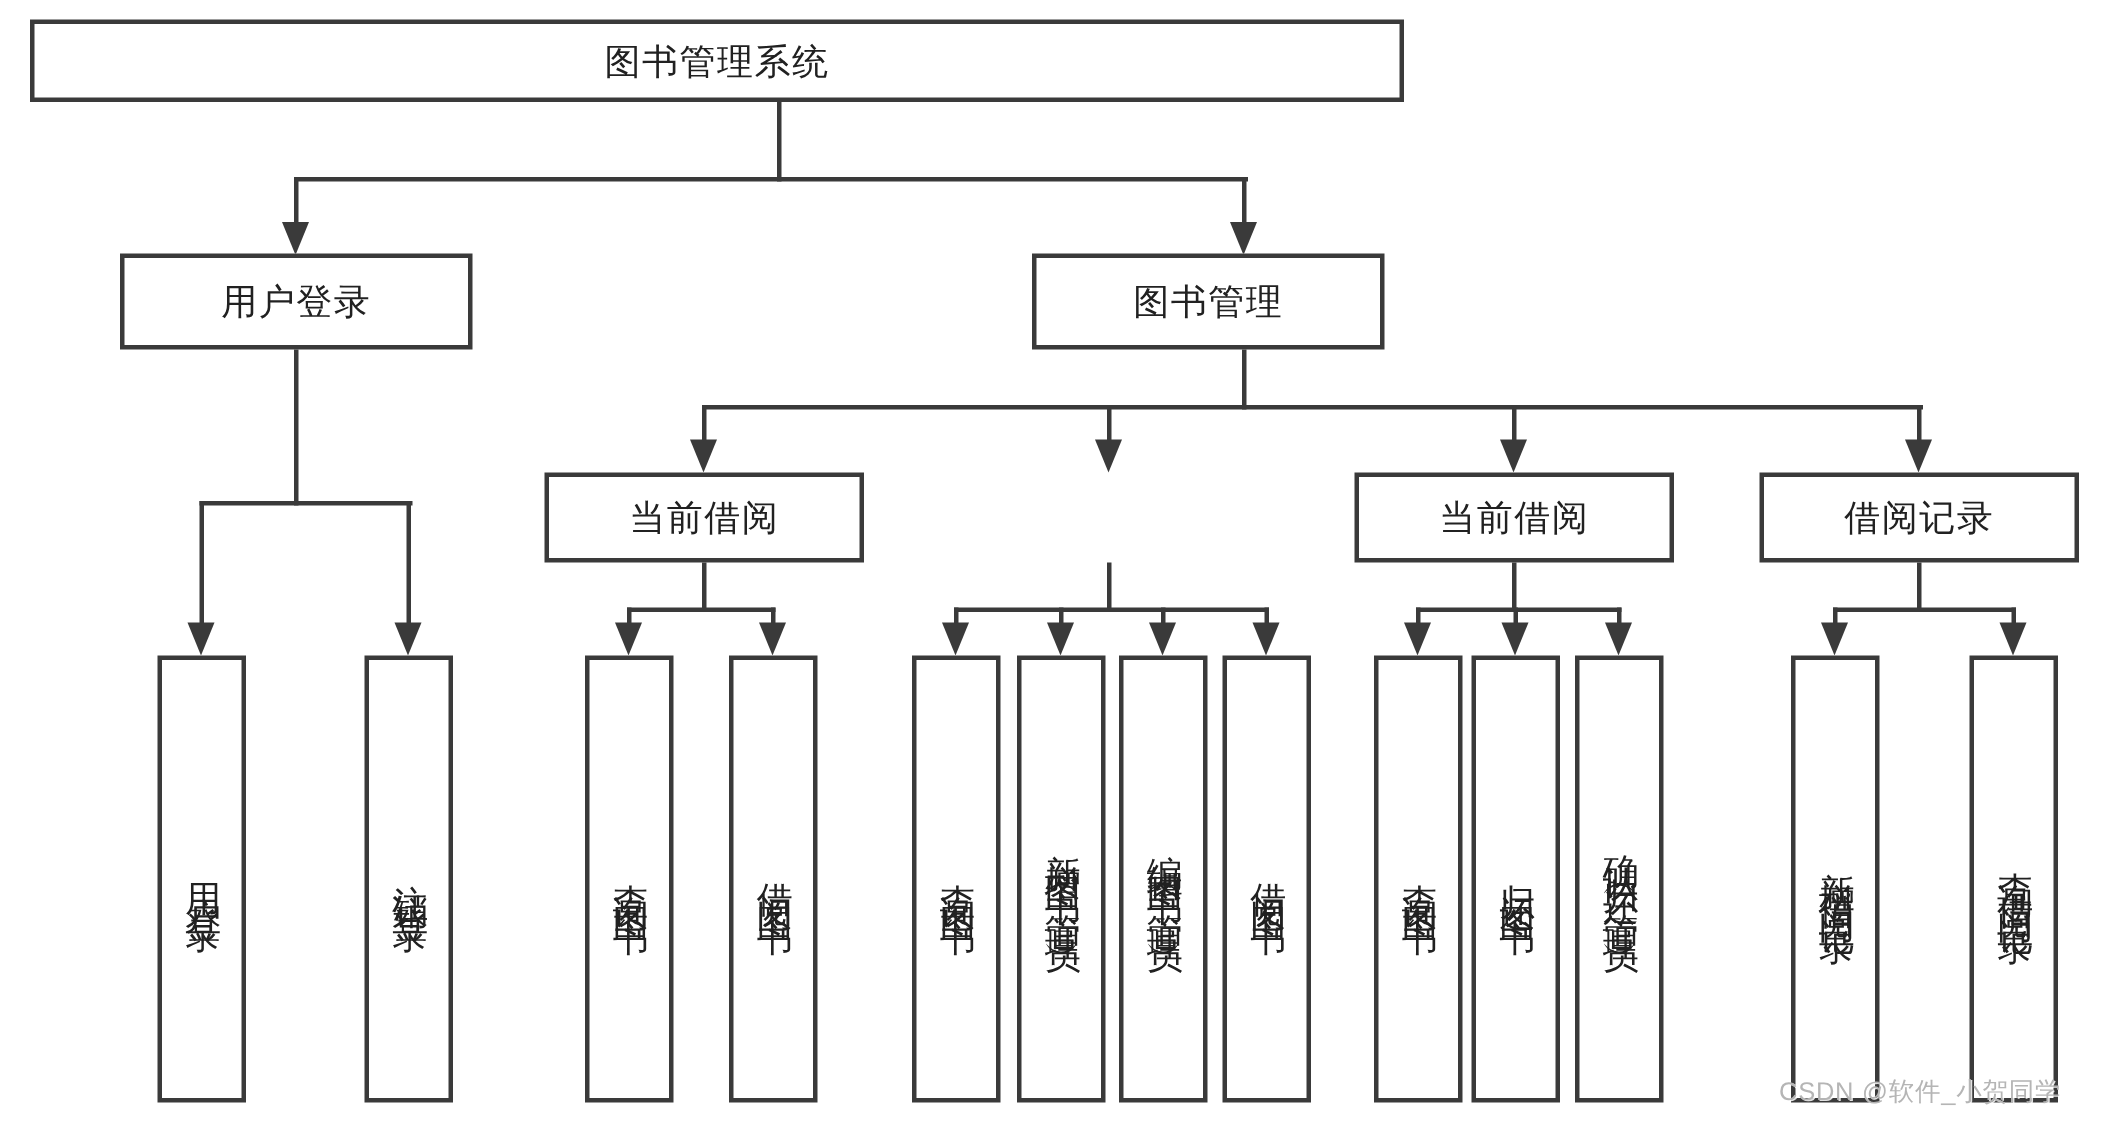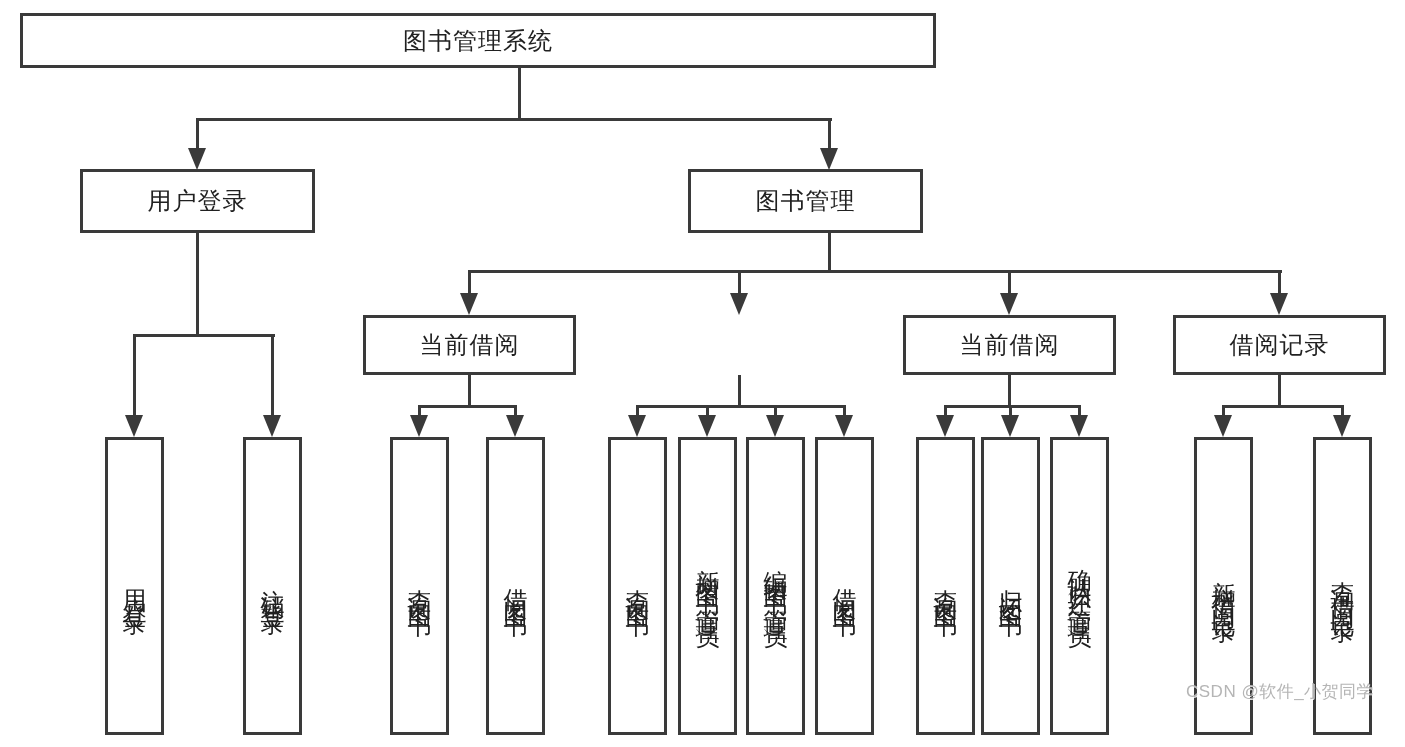--- a/index.html
+++ b/index.html
@@ -42,21 +42,21 @@
     position: absolute;
     width: 0; height: 0;
     border-left: 9px solid transparent;
     border-right: 9px solid transparent;
     border-top: 22px solid #3a3a3a;
   }
   
   .watermark {
     position: absolute;
     left: 1186px;
-    top: 680px;
+    top: 716px;
     font-size: 17px;
     letter-spacing: 0.5px;
     color: #b5b5b5;
     text-shadow: 1px 1px 0 rgba(255,255,255,0.85);
     white-space: nowrap;
     z-index: 5;
   }
 </style>
 </head>
 <body>

